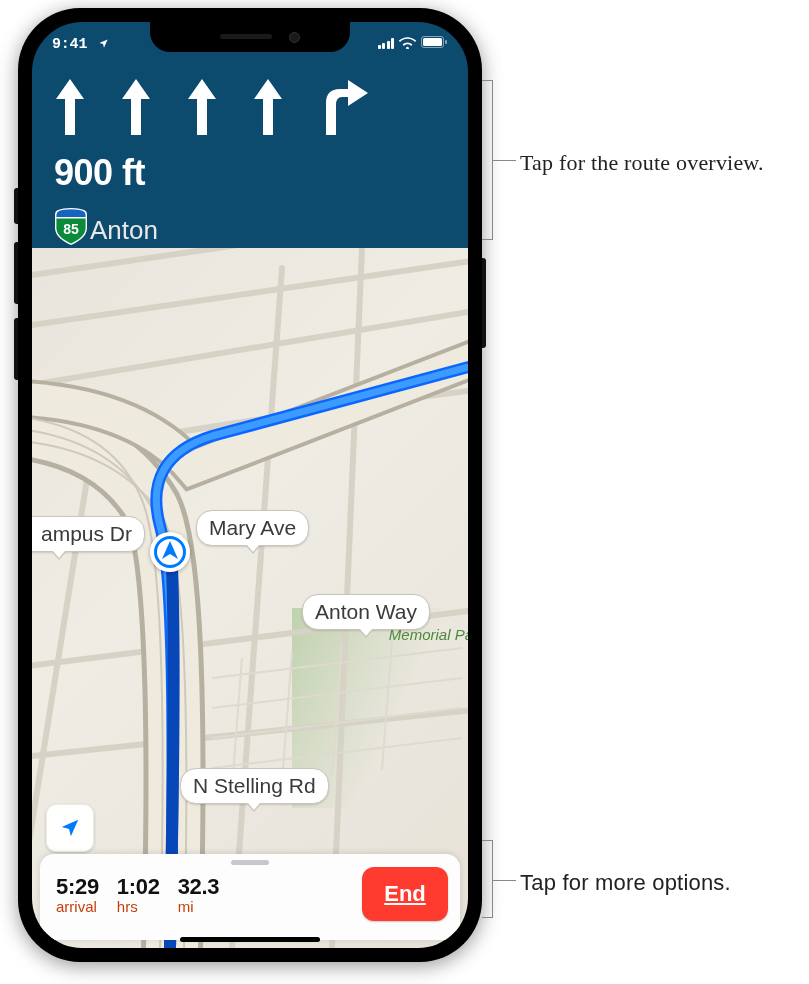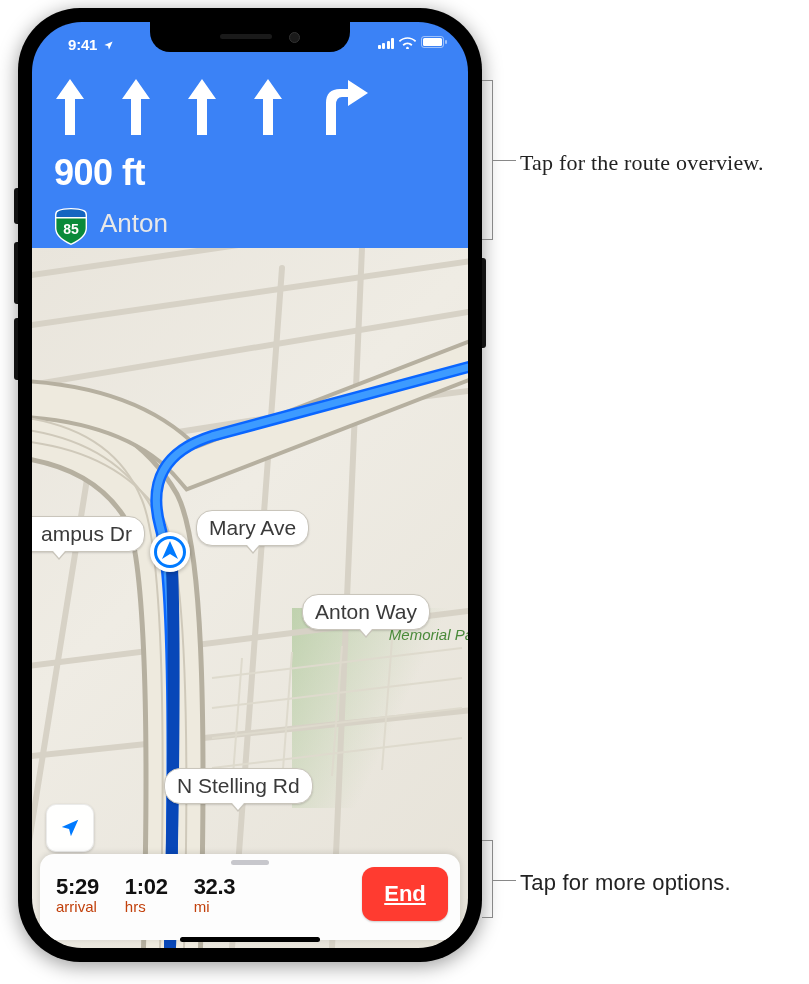--- a/index.html
+++ b/index.html
@@ -52,40 +52,40 @@
   }
   .notch::after{
     content:""; position:absolute; left:70px; top:12px; width:52px; height:5px; border-radius:3px; background:#1a1a1a;
   }
 
   
   .statusbar {
     position:absolute; top:0; left:0; right:0; height:44px; z-index:40;
     color:#fff; font-weight:600;
   }
-  .statusbar .time { position:absolute; left:36px; top:14px; font-size:15px; letter-spacing:-0.2px;}
+  .statusbar .time { position:absolute; left:20px; top:14px; font-size:15px; letter-spacing:-0.2px;font-family:Liberation Mono, monospace;}
   .statusbar .time svg{vertical-align:-1px; margin-left:2px;}
   .statusbar .right-icons{position:absolute; right:20px; top:14px; display:flex; align-items:center; gap:5px;}
   .cell-bars{display:flex; align-items:flex-end; gap:1.5px; height:12px;}
   .cell-bars span{width:3px; background:#fff; border-radius:1px;}
   .cell-bars span:nth-child(1){height:4px;}
   .cell-bars span:nth-child(2){height:6px;}
   .cell-bars span:nth-child(3){height:8px;}
   .cell-bars span:nth-child(4){height:11px;}
   .wifi svg, .battery svg{display:block;}
 
   
   .nav-banner{
     position:absolute; left:0; right:0; top:0; height:226px;
-    background:#3b82f6; color:#fff; z-index:30;
+    background:#0c4a6e; color:#fff; z-index:30;
     padding: 50px 22px 0 22px;
   }
   .lane-arrows{display:flex; gap:34px; height:74px; align-items:center;}
   .distance{font-size:36px; font-weight:700; margin-top:6px; letter-spacing:-0.5px;}
-  .dest-row{display:flex; align-items:flex-start; gap:12px; margin-top:14px;}
+  .dest-row{display:flex; align-items:flex-end; gap:2px; margin-top:14px;}
   .route-shield{width:34px; height:38px; position:relative;}
   .dest-text{font-size:26px; font-weight:400; color:#e8e8e8;}
 
   
   .map {
     position:absolute; left:0; right:0; top:226px; bottom:0;
     background:
       linear-gradient(115deg, rgba(154,190,132,0.55) 0%, rgba(154,190,132,0.0) 40%) 260px 360px / 300px 200px no-repeat,
       linear-gradient(135deg, #e9e5dc 0%, #efece4 40%, #e6e2d8 100%);
     overflow:hidden;
@@ -122,21 +122,21 @@
     border-radius:10px; background:rgba(255,255,255,0.96); border:1px solid rgba(0,0,0,0.08);
     display:flex; align-items:center; justify-content:center;
     box-shadow:0 1px 3px rgba(0,0,0,0.2);
   }
 
   
   .tray{
     position:absolute; left:8px; right:8px; bottom:8px; height:86px;
     background:#fdfdfd; border-radius:14px;
     box-shadow:0 -1px 6px rgba(0,0,0,0.12);
-    display:flex; align-items:center; padding:0 12px 6px 16px; gap:26px;
+    display:flex; align-items:center; padding:0 12px 6px 16px; gap:18px;
   }
   .tray .grabber{position:absolute; top:6px; left:50%; transform:translateX(-50%); width:38px; height:5px; border-radius:3px; background:#c7c7cc;}
   .metric .val{font-size:22px; font-weight:700; color:#111; letter-spacing:-0.3px;}
   .metric .lab{font-size:15px; color:#c2410c; margin-top:-2px;}
   .tray .spacer{flex:1;}
   .end-btn{
     background:#ff3b30; color:#fff; font-size:22px; font-weight:600;
     border:none; border-radius:12px; padding:14px 20px; min-width:86px; text-align:center;
     box-shadow:0 1px 2px rgba(0,0,0,0.2);
     text-decoration:underline;
@@ -263,21 +263,21 @@
 
         <path d="M138 700 Q 146 340 128 278 Q 110 210 180 188 L 470 110" fill="none" stroke="#0a66ff" stroke-width="12" stroke-linecap="round" stroke-linejoin="round"></path>
         <path d="M138 700 Q 146 340 128 278 Q 110 210 180 188 L 470 110" fill="none" stroke="#3d9bff" stroke-width="7" stroke-linecap="round" stroke-linejoin="round"></path>
 
         <path d="M138 700 Q 144 420 140 320" fill="none" stroke="#0847b8" stroke-width="12" stroke-linecap="round"></path>
       </svg>
 
       <div class="poi-label poi-cut" style="left:-4px; top:268px;">ampus Dr</div>
       <div class="poi-label" style="left:164px; top:262px;">Mary Ave</div>
       <div class="poi-label" style="left:270px; top:346px;">Anton Way</div>
-      <div class="poi-label" style="left:132px; top:520px;">N Stelling Rd</div>
+      <div class="poi-label" style="left:148px; top:520px;">N Stelling Rd</div>
       <div class="park-label" style="right:-10px; top:378px;">Memorial Par</div>
 
       <div class="loc-puck">
         <div class="ring"></div>
           <div class="inner"></div>
         <svg viewBox="0 0 40 40">
             <path fill="#007aff" d="M20 9 L28 27 L20 22 L12 27 Z"></path>
           </svg>
       </div>
 

